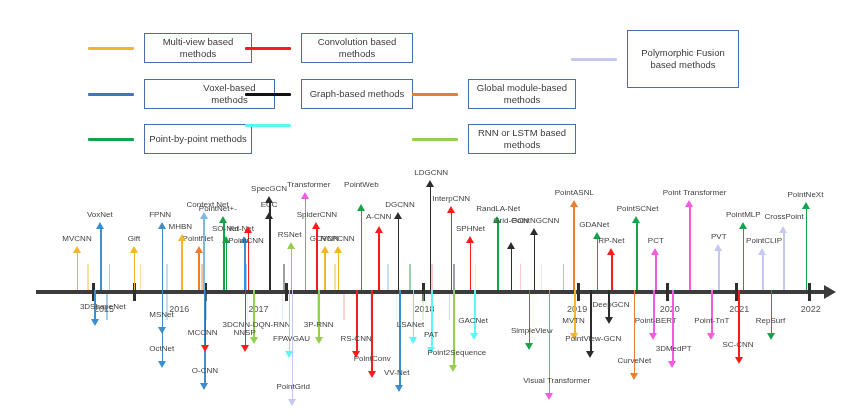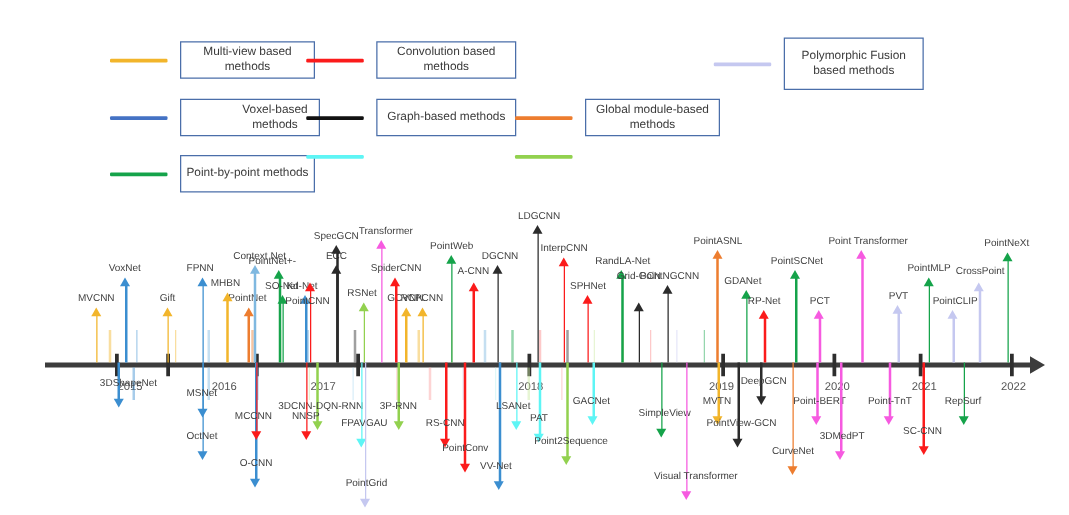--- a/index.html
+++ b/index.html
@@ -32,21 +32,21 @@
 </head>
 <body>
 
 <div id="legend">
     <div class="lg-item" style="left: 88px; top: 33px;">
       <div class="lg-line" style="background: rgb(242, 181, 43);"></div>
       <div class="lg-box" style="width: 108px; height: 30px;">Multi-view based methods</div>
     </div>
     <div class="lg-item" style="left: 88px; top: 79px;">
       <div class="lg-line" style="background: rgb(68, 114, 196);"></div>
-      <div class="lg-box" style="width: 112px; height: 30px; padding-left: 44px;">Voxel-based methods</div>
+      <div class="lg-box" style="width: 131px; height: 30px; padding-left: 44px;">Voxel-based methods</div>
     </div>
     <div class="lg-item" style="left: 88px; top: 124px;">
       <div class="lg-line" style="background: rgb(21, 163, 74);"></div>
       <div class="lg-box" style="width: 108px; height: 30px;">Point-by-point methods</div>
     </div>
     <div class="lg-item" style="left: 245px; top: 33px; align-items: center;">
       <div class="lg-line" style="background: rgb(251, 27, 27);"></div>
       <div class="lg-box" style="width: 112px; height: 30px;">Convolution based methods</div>
     </div>
     <div class="lg-item" style="left: 245px; top: 79px;">
@@ -55,24 +55,25 @@
     </div>
     <div class="lg-item" style="left: 245px; top: 124px;">
       <div class="lg-line" style="background: rgb(94, 245, 245);"></div>
     </div>
     <div class="lg-item" style="left: 412px; top: 79px;">
       <div class="lg-line" style="background: rgb(237, 125, 47);"></div>
       <div class="lg-box" style="width: 108px; height: 30px;">Global module-based methods</div>
     </div>
     <div class="lg-item" style="left: 412px; top: 124px;">
       <div class="lg-line" style="background: rgb(146, 209, 79);"></div>
+      <div class="lg-box" style="width: 108px; height: 30px;">RNN or LSTM based methods</div>
     </div>
     <div class="lg-item" style="left: 571px; top: 30px;">
       <div class="lg-line" style="background: rgb(197, 200, 240);"></div>
-      <div class="lg-box" style="width: 112px; height: 42px;">Polymorphic Fusion based methods</div>
+      <div class="lg-box" style="width: 112px; height: 58px;">Polymorphic Fusion based methods</div>
     </div>
   </div>
 
 <div id="timeline">
   <div class="axis"></div>
   <div class="axis-arrow"></div>
   <div id="axis-layer">
       <div class="ytick" style="left: 92.0022px;"></div>
       <div class="ytick" style="left: 132.556px;"></div>
       <div class="ytick" style="left: 204.007px;"></div>
@@ -173,21 +174,21 @@
       <div class="head-up" style="left: 286.933px; top: 82px; border-bottom: 7px solid rgb(146, 209, 79);"></div>
       <div class="ev-label" style="left: 277.828px; top: 70px;">RSNet</div>
       <div class="stem" style="left: 316.089px; background: rgb(251, 27, 27); top: 68px; height: 62px;"></div>
       <div class="head-up" style="left: 312.389px; top: 62px; border-bottom: 7px solid rgb(251, 27, 27);"></div>
       <div class="ev-label" style="left: 296.7px; top: 50px;">SpiderCNN</div>
       <div class="stem" style="left: 337.594px; background: rgb(242, 181, 43); top: 92px; height: 38px;"></div>
       <div class="head-up" style="left: 333.894px; top: 86px; border-bottom: 7px solid rgb(242, 181, 43);"></div>
       <div class="ev-label" style="left: 320.4px; top: 74px;">RCPCNN</div>
       <div class="stem" style="left: 360.856px; background: rgb(21, 163, 74); top: 50px; height: 80px;"></div>
       <div class="head-up" style="left: 357.156px; top: 44px; border-bottom: 7px solid rgb(21, 163, 74);"></div>
-      <div class="ev-label" style="left: 344.1px; top: 32px;">PointWeb</div>
+      <div class="ev-label" style="left: 344.1px; top: 20px;">PointWeb</div>
       <div class="stem" style="left: 378.411px; background: rgb(251, 27, 27); top: 72px; height: 58px;"></div>
       <div class="head-up" style="left: 374.711px; top: 66px; border-bottom: 7px solid rgb(251, 27, 27);"></div>
       <div class="ev-label" style="left: 366.044px; top: 52px;">A-CNN</div>
       <div class="stem" style="left: 397.722px; background: rgb(43, 43, 43); top: 58px; height: 72px;"></div>
       <div class="head-up" style="left: 394.022px; top: 52px; border-bottom: 7px solid rgb(43, 43, 43);"></div>
       <div class="ev-label" style="left: 385.356px; top: 40px;">DGCNN</div>
       <div class="stem" style="left: 429.761px; background: rgb(43, 43, 43); top: 26px; height: 104px;"></div>
       <div class="head-up" style="left: 426.061px; top: 20px; border-bottom: 7px solid rgb(43, 43, 43);"></div>
       <div class="ev-label" style="left: 414.322px; top: 8px;">LDGCNN</div>
       <div class="stem" style="left: 450.828px; background: rgb(251, 27, 27); top: 52px; height: 78px;"></div>

